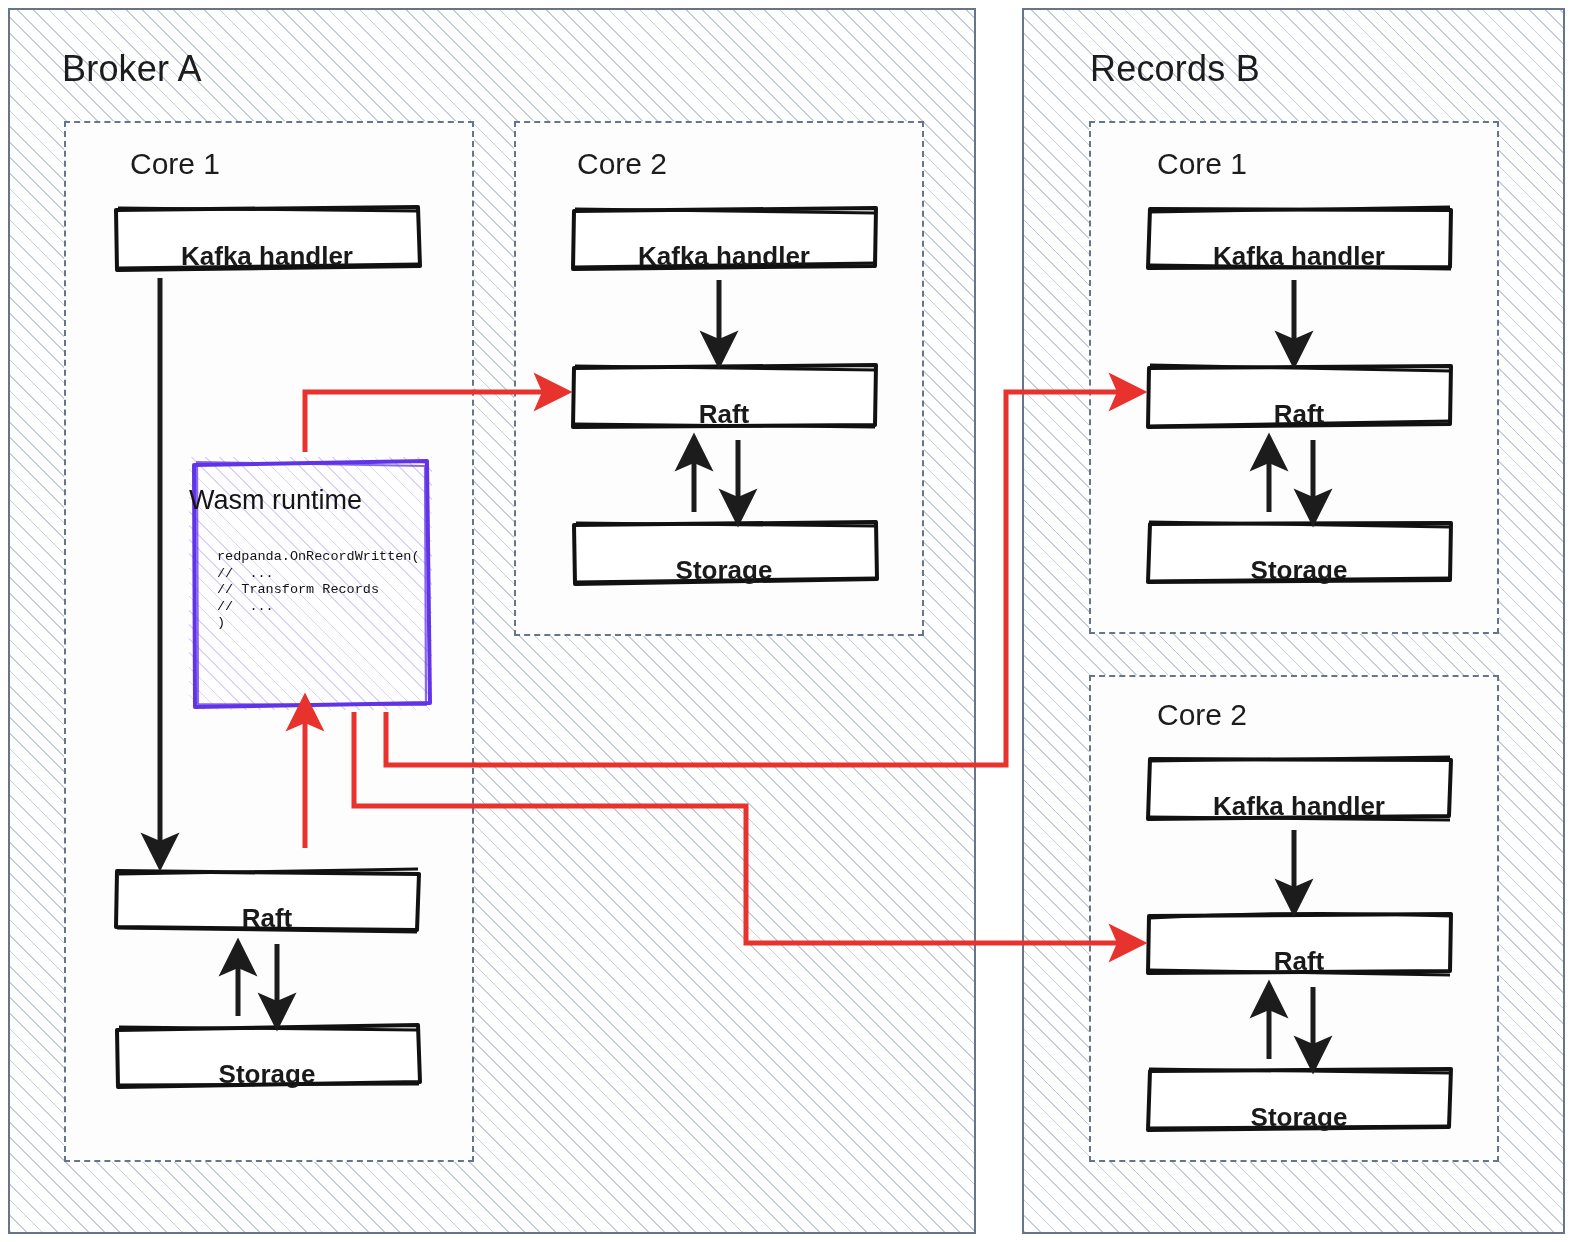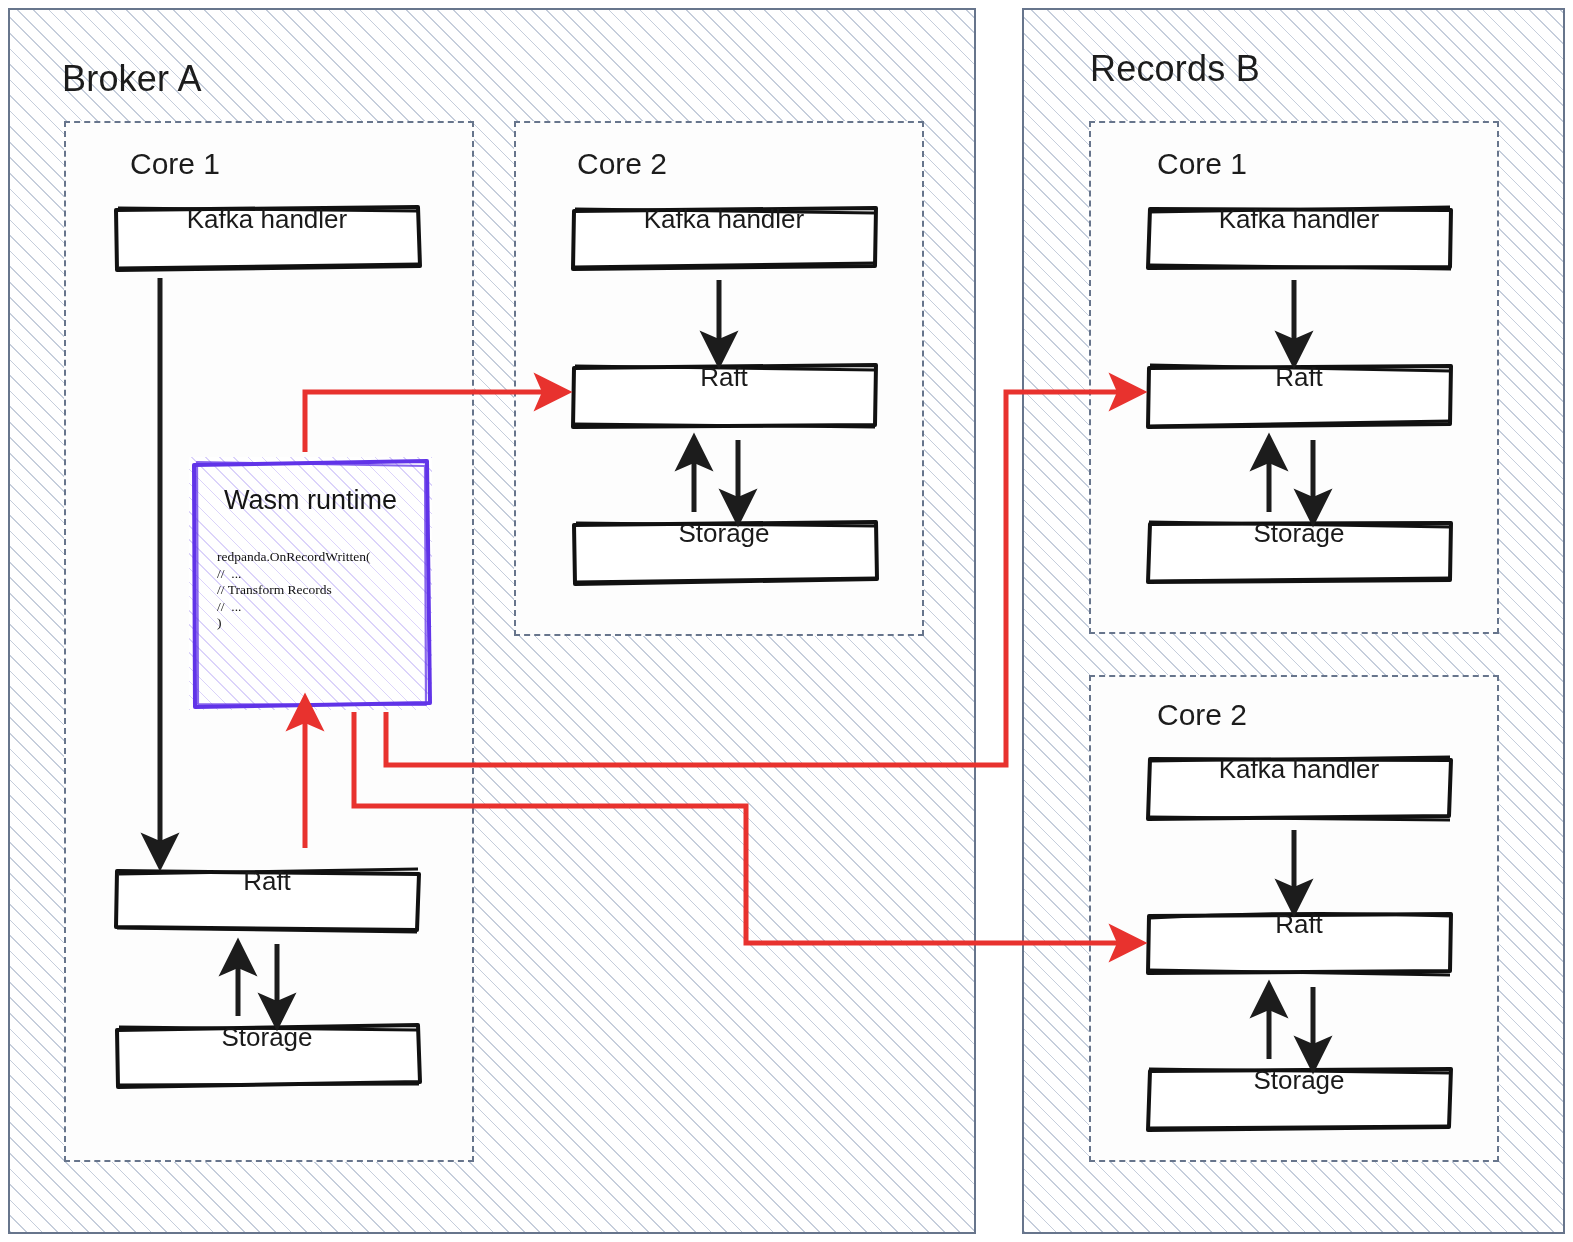--- a/index.html
+++ b/index.html
@@ -39,61 +39,61 @@
     position:absolute;
     font-size:30px;
     color:#1c1c1c;
     white-space:nowrap;
     margin-left:32px;
   }
 
   
   .node{
     position:absolute;
-    display:flex;align-items:flex-start;justify-content:center;
+    display:flex;align-items:flex-end;justify-content:center;font-weight:bold;
   }
   .node svg{position:absolute;left:0;top:0;overflow:visible;}
   .node .node-label{
     position:relative;z-index:2;
     font-size:26px;color:#1a1a1a;white-space:nowrap;
   }
 
   
   .wasm{
     position:absolute;
     background-color:#ffffff;
     background-image:repeating-linear-gradient(45deg,
         rgba(137,110,240,0.30) 0px,
         rgba(137,110,240,0.30) 1.1px,
         rgba(255,255,255,0) 1.1px,
         rgba(255,255,255,0) 10px);
   }
   .wasm svg{position:absolute;left:0;top:0;overflow:visible;z-index:1;}
   .wasm-title{
-    position:absolute;left:0;right:0;top:28px;text-align:center;
+    position:absolute;left:0;right:0;top:28px;text-align:left;
     font-size:27px;color:#151515;z-index:2;
   }
   .wasm-code{
     position:absolute;left:28px;top:92px;z-index:2;
-    font-family:Liberation Serif, serif;
+    font-family:Liberation Mono, monospace;
     font-size:13.5px;line-height:16.5px;color:#111111;white-space:pre;
   }
 
   
   #wires{position:absolute;left:0;top:0;width:1573px;height:1242px;
          pointer-events:none;z-index:5;overflow:visible;}
 </style>
 </head>
 <body>
 
 <div id="stage">
 
   <div class="broker" style="left:8px;top:8px;width:968px;height:1226px;">
   </div>
-  <div class="broker-title" style="left:62px;top:48px;margin-top:10px;">Broker A</div>
+  <div class="broker-title" style="left:62px;top:48px;">Broker A</div>
 
   <div class="core" style="left:64px;top:121px;width:410px;height:1041px;"></div>
   <div class="core-title" style="left:98px;top:147px;">Core 1</div>
 
   <div class="node" style="left:113px;top:204px;width:308px;height:68px;">
     <svg width="308" height="68" viewBox="0 0 308 68" aria-hidden="true">
       <path d="M3 6 L305 3 L307 62 L4 66 Z" fill="#ffffff" stroke="#111111" stroke-width="4" stroke-linejoin="round"></path>
       <path d="M5 4 L304 7" fill="none" stroke="#111111" stroke-width="3"></path>
       <path d="M6 64 L306 60" fill="none" stroke="#111111" stroke-width="3"></path>
     </svg>

